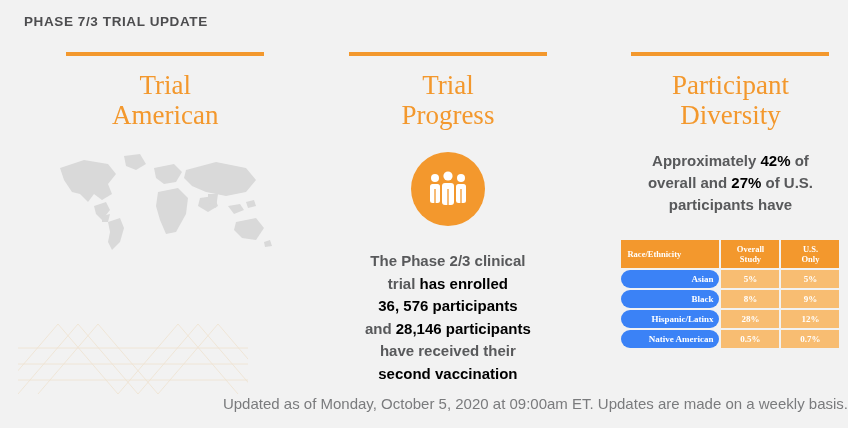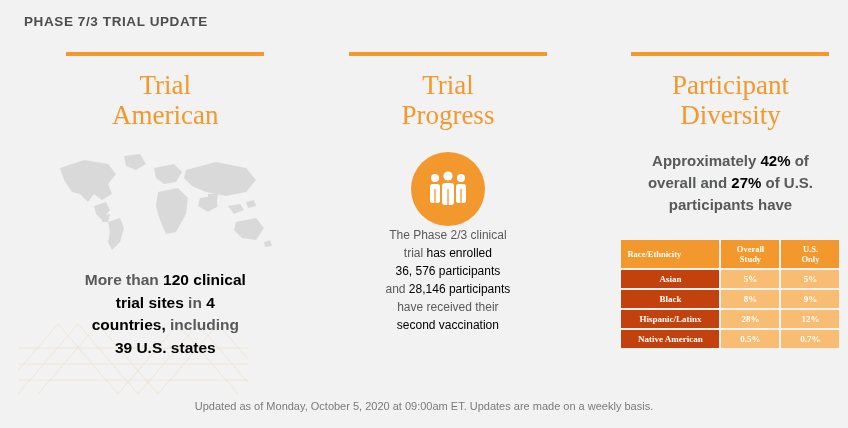--- a/index.html
+++ b/index.html
@@ -95,24 +95,25 @@
     margin-top: 16px;
     width: 74px;
     height: 74px;
     border-radius: 50%;
     background: #f3982d;
     display: flex;
     align-items: center;
     justify-content: center;
   }
   .col2-text {
-    text-align: center;
-    font-size: 12px;
+    margin-top: 24px;
+    text-align: center;
+    font-size: 15px;
     line-height: 1.5;
-    font-weight: normal;
+    font-weight: bold;
     color: #58595b;
     max-width: 215px;
   }
   
   .col3-text {
     margin-top: 14px;
     text-align: center;
     font-size: 15px;
     line-height: 1.45;
     font-weight: bold;
@@ -133,35 +134,36 @@
     font-weight: bold;
     white-space: nowrap;
     font-family: Liberation Serif, serif;
   }
   table.diversity th {
     background: #f3982d;
     font-size: 8.5px;
   }
   table.diversity th.race { text-align: left; width: 86px; }
   table.diversity td.race {
-    text-align: center;
-    background: #c2410c;
+    text-align: right;
+    background: #3b82f6;
     width: 86px;
+    border-radius: 9px;
   }
   table.diversity td.val {
     background: #f8bd72;
     width: 46px;
   }
   .footer {
     position: absolute;
     left: 0;
     right: 0;
     bottom: 16px;
-    text-align: center;
-    font-size: 11px;
+    text-align: right;
+    font-size: 15px;
     color: #7a7b7d;
   }
 </style>
 </head>
 <body>
 
 <div class="page">
 
   <svg class="lattice" viewBox="0 0 230 90" preserveAspectRatio="none">
     <g stroke="#e8c48f" stroke-width="0.8" fill="none">
@@ -208,26 +210,20 @@
 
             <path d="M178 56 L190 54 L194 60 L184 64 Z"></path>
             <path d="M196 52 L204 50 L206 56 L198 58 Z"></path>
 
             <path d="M186 72 L206 68 L214 78 L206 90 L192 88 L184 80 Z"></path>
             <path d="M214 92 L220 90 L222 96 L215 97 Z"></path>
           </g>
         </svg>
       </div>
 
-      <div class="col1-text">
-        <span>More than </span><span class="hl">120 clinical</span><br>
-        <span class="hl">trial sites</span><span> in </span><span class="hl">4</span><br>
-        <span class="hl">countries,</span><span> including</span><br>
-        <span class="hl">39 U.S. states</span>
-      </div>
     </div>
 
     <div class="col col2">
       <div class="rule"></div>
       <h2 class="col-title">
         <span>Trial</span><br>
         <span>Progress</span>
       </h2>
 
       <div class="circle">

